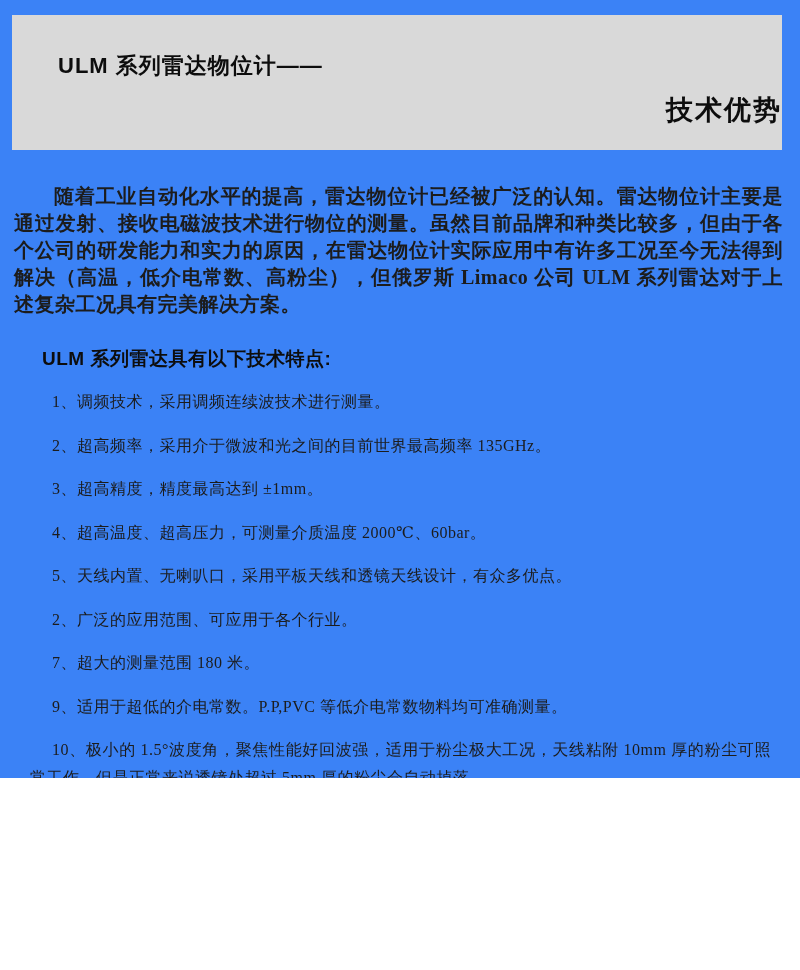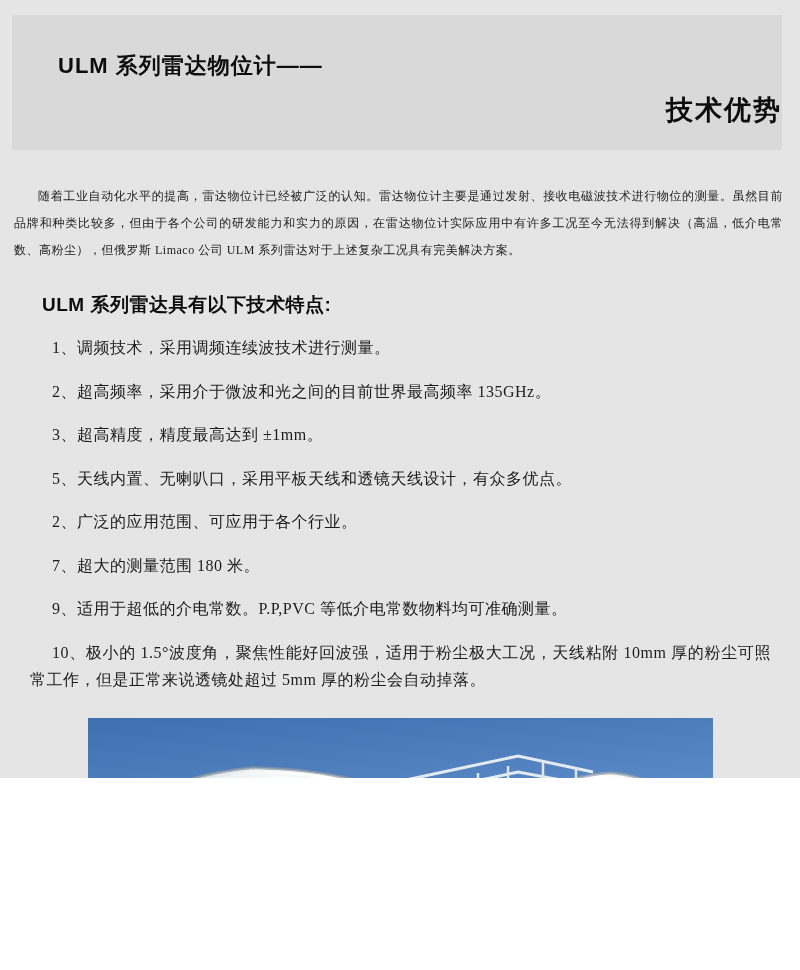--- a/index.html
+++ b/index.html
@@ -6,21 +6,21 @@
   body {
     width:800px; height:970px;
     background:#ffffff;
     font-family:"Liberation Serif","DejaVu Serif",serif;
     color:#1c1c1c;
   }
   .page {
     position:relative;
     width:800px; height:778px;
     overflow:hidden;
-    background:#e5e5e5;
+    background:#3b82f6;
   }
   .header-box {
     margin:15px 18px 0 12px;
     height:135px;
     box-sizing:border-box;
     padding:36px 0 0 46px;
     background:#d9d9d9;
   }
   .header-title1 {
     font-family:"Liberation Sans","DejaVu Sans",sans-serif;
@@ -35,25 +35,26 @@
     font-size:27px;
     color:#0d0d0d;
     text-align:right;
     padding-left:54px;
     margin-top:11px;
     letter-spacing:2px;
   }
   .content { margin:0 13px 0 14px; }
   .intro {
     margin:33px 4px 0 0;
-    font-size:12px;
+    font-size:20px;
     line-height:27px;
     text-indent:2em;
     text-align:justify;
     letter-spacing:0.5px;
+    font-weight:bold;
   }
   .features-heading {
     margin:28px 0 5px 28px;
     font-family:"Liberation Sans","DejaVu Sans",sans-serif;
     font-weight:bold;
     font-size:19px;
     color:#0d0d0d;
     letter-spacing:0.5px;
   }
   .features-list { margin:0; }
@@ -84,20 +85,21 @@
 
   <div class="content">
     <p class="intro">随着工业自动化水平的提高，雷达物位计已经被广泛的认知。雷达物位计主要是通过发射、接收电磁波技术进行物位的测量。虽然目前品牌和种类比较多，但由于各个公司的研发能力和实力的原因，在雷达物位计实际应用中有许多工况至今无法得到解决（高温，低介电常数、高粉尘），但俄罗斯 Limaco 公司 ULM 系列雷达对于上述复杂工况具有完美解决方案。</p>
 
     <div class="features-heading">ULM 系列雷达具有以下技术特点:</div>
 
     <div class="features-list">
         <p class="feature-item">1、调频技术，采用调频连续波技术进行测量。</p>
         <p class="feature-item">2、超高频率，采用介于微波和光之间的目前世界最高频率 135GHz。</p>
         <p class="feature-item">3、超高精度，精度最高达到 ±1mm。</p>
+        <p class="feature-item">4、超高温度、超高压力，可测量介质温度 2000℃、60bar。</p>
         <p class="feature-item">5、天线内置、无喇叭口，采用平板天线和透镜天线设计，有众多优点。</p>
         <p class="feature-item">2、广泛的应用范围、可应用于各个行业。</p>
         <p class="feature-item">7、超大的测量范围 180 米。</p>
         <p class="feature-item">9、适用于超低的介电常数。P.P,PVC 等低介电常数物料均可准确测量。</p>
         <p class="feature-item">10、极小的 1.5°波度角，聚焦性能好回波强，适用于粉尘极大工况，天线粘附 10mm 厚的粉尘可照常工作，但是正常来说透镜处超过 5mm 厚的粉尘会自动掉落。</p>
       </div>
 
     <div class="photo-wrap">
       <svg width="625" height="271" viewBox="0 0 625 271">
         <defs>

